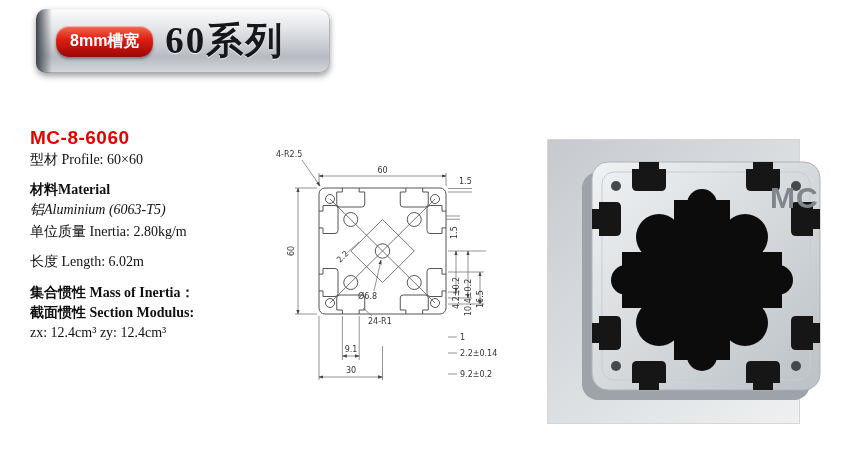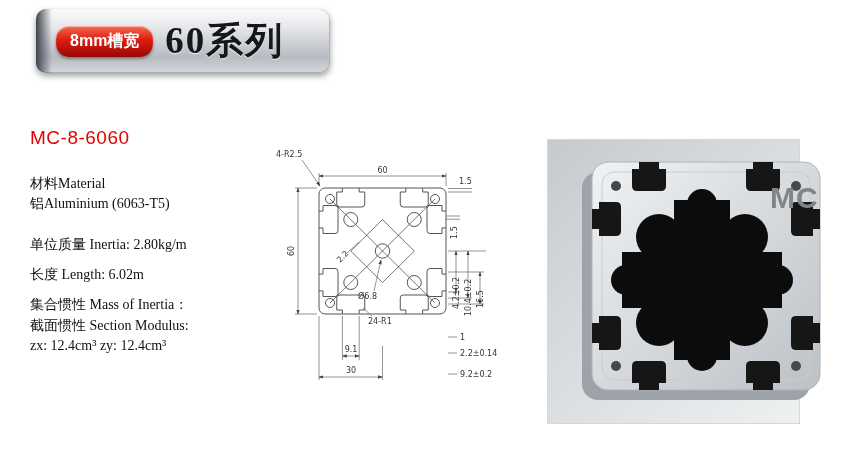--- a/index.html
+++ b/index.html
@@ -32,25 +32,25 @@
   .badge-series {
     position:relative; font-family:Liberation Serif, serif;
     font-weight:bold; font-size:37px; color:#15171a; letter-spacing:2px;
     text-shadow:0 1px 0 rgba(255,255,255,.75);
   }
 
   
   .specs { position:absolute; left:30px; top:126px; width:235px; color:#101010; font-size:14px; line-height:1.3; }
   .code {
     color:#e60000; font-family:"Liberation Sans","DejaVu Sans",sans-serif;
-    font-weight:normal; font-size:19px; letter-spacing:.5px; margin-bottom:24px;
+    font-weight:bold; font-size:19px; letter-spacing:.5px; 
   }
   .spec-line { margin-bottom:12px; }
-  .mb-sm { margin-bottom:2px; }
-  .mb-md { margin-bottom:23px; }
+  .mb-sm { margin-bottom:2px;font-weight:bold; }
+  .mb-md { margin-bottom:4px;font-style:italic; }
 
   
   .cad { position:absolute; left:262px; top:132px; }
   .cad text { font-family:"DejaVu Sans","Liberation Sans",sans-serif; font-size:8px; fill:#333; }
 
   
   .photo {
     position:absolute; left:547px; top:139px; width:253px; height:285px;
     background:linear-gradient(135deg,#c6cace 0%,#dde0e3 55%,#eef0f1 100%);
     border:1px solid #d6d6d6; box-sizing:border-box;
@@ -67,20 +67,21 @@
 <div class="page">
 
   <div class="badge">
     <div class="badge-rim"></div>
     <span class="badge-tab">8mm槽宽</span>
     <span class="badge-series">60系列</span>
   </div>
 
   <div class="specs">
     <div class="code">MC-8-6060</div>
+    <div class="spec-line">型材 Profile: 60×60</div>
     <div class="spec-line mb-sm">材料Material</div>
     <div class="spec-line mb-md">铝Aluminium (6063-T5)</div>
     <div class="spec-line">单位质量 Inertia: 2.80kg/m</div>
     <div class="spec-line">长度 Length: 6.02m</div>
     <div class="spec-line mb-sm">集合惯性 Mass of Inertia：</div>
     <div class="spec-line mb-sm">截面惯性 Section Modulus:</div>
     <div class="spec-line">zx: 12.4cm³ zy: 12.4cm³</div>
   </div>
 
   <svg class="cad" width="270" height="310" viewBox="0 0 270 310">

